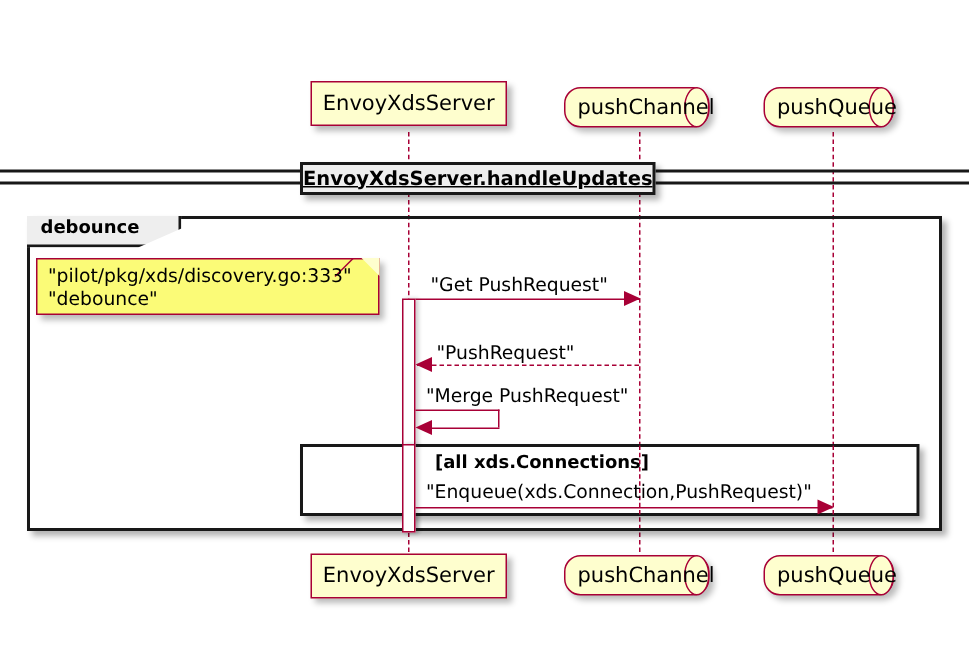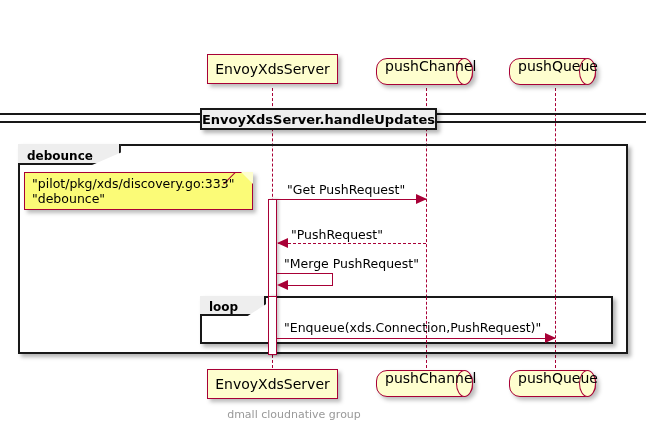--- a/index.html
+++ b/index.html
@@ -99,20 +99,21 @@
     background: #FEFECE;
     border: 1.5px solid #A80036;
     border-radius: 50%;
   }
   .queue-label {
     position: absolute;
     top: 0;
     left: 0;
     height: 100%;
     display: flex;
+    align-items: center;
     font-size: 14px;
     color: #000000;
     font-family: "DejaVu Sans", sans-serif;
     white-space: nowrap;
   }
 
   
   .divider-line {
     position: absolute;
     left: 0;
@@ -145,21 +146,21 @@
     box-shadow: 3px 3px 4px rgba(0,0,0,0.3);
   }
   .group-box.filled { background: #FFFFFF; }
   .group-tab {
     position: absolute;
     box-sizing: border-box;
     background: #EEEEEE;
     border-right: 2px solid #181818;
     border-bottom: 2px solid #181818;
     display: flex;
-    align-items: flex-end;
+    align-items: flex-start;
     font-size: 12px;
     font-weight: bold;
     color: #000000;
     font-family: "DejaVu Sans", sans-serif;
     white-space: nowrap;
     padding-left: 9px;
     padding-right: 26px;
     clip-path: polygon(0 0, 100% 0, 100% 40%, 72% 100%, 0 100%);
   }
   .group-guard {
@@ -280,21 +281,21 @@
   <div class="queue-wrap" style="left:509px; top:58px; width:95px; height:27px;">
     <div class="queue-body" style="width:87px; height:27px;"></div>
     <div class="queue-cap" style="left:70px; top:0px; width:17px; height:27px;"></div>
     <div class="queue-label" style="left:9px; width:62px;">
       <span>pushQueue</span>
     </div>
   </div>
 
   <div class="divider-line" style="top:113px;"></div>
   <div class="divider-line" style="top:121px;"></div>
-  <div class="divider-box" style="left:200px; top:108px; width:237px; height:22px;">
+  <div class="divider-box" style="left:200px; top:108px; width:237px; height:22px;text-decoration:underline;">
     <span>EnvoyXdsServer.handleUpdates</span>
   </div>
 
   <div class="group-box" style="left:18px; top:144px; width:610px; height:210px;"></div>
   <div class="group-tab" style="left:18px; top:144px; height:21px;">
     <span>debounce</span>
   </div>
 
   <div class="note-box" style="left:24px; top:172px; width:229px; height:38px;">
     <div class="note-fold"></div>
@@ -313,23 +314,21 @@
   <div class="msg-line dashed" style="left:278px; top:243px; width:148px;"></div>
   <div class="arrow-head arrow-left" style="left:277px; top:238px;"></div>
 
   <div class="msg-label" style="left:284px; top:256px;">"Merge PushRequest"</div>
   <div class="msg-line" style="left:277px; top:273px; width:56px;"></div>
   <div class="msg-vline" style="left:332px; top:273px; height:12px;"></div>
   <div class="msg-line" style="left:288px; top:285px; width:45px;"></div>
   <div class="arrow-head arrow-left" style="left:277px; top:280px;"></div>
 
   <div class="group-box filled" style="left:200px; top:296px; width:413px; height:48px;"></div>
-  <div class="group-tab" style="left:200px; top:296px; height:20px;">
-    <span>loop</span>
-  </div>
+  <div class="group-guard" style="left:290px; top:301px;">[all xds.Connections]</div>
 
   <div class="activation" style="left:268px; top:296px; width:9px; height:59px;"></div>
   <div class="lifeline" style="left:426px; top:297px; height:46px;"></div>
   <div class="lifeline" style="left:555px; top:297px; height:46px;"></div>
 
   <div class="msg-label" style="left:284px; top:320px;">"Enqueue(xds.Connection,PushRequest)"</div>
   <div class="msg-line" style="left:277px; top:338px; width:278px;"></div>
   <div class="arrow-head arrow-right" style="left:545px; top:333px;"></div>
 
   <div class="participant actorbox" style="left:207px; top:369px; width:131px; height:30px;">
@@ -345,17 +344,14 @@
   </div>
 
   <div class="queue-wrap" style="left:509px; top:370px; width:95px; height:27px;">
     <div class="queue-body" style="width:87px; height:27px;"></div>
     <div class="queue-cap" style="left:70px; top:0px; width:17px; height:27px;"></div>
     <div class="queue-label" style="left:9px; width:62px;">
       <span>pushQueue</span>
     </div>
   </div>
 
-  <div class="diagram-footer">
-    <span class="diagram-footer-inner">dmall cloudnative group</span>
-  </div>
 
 </div>
 
 </body></html>

